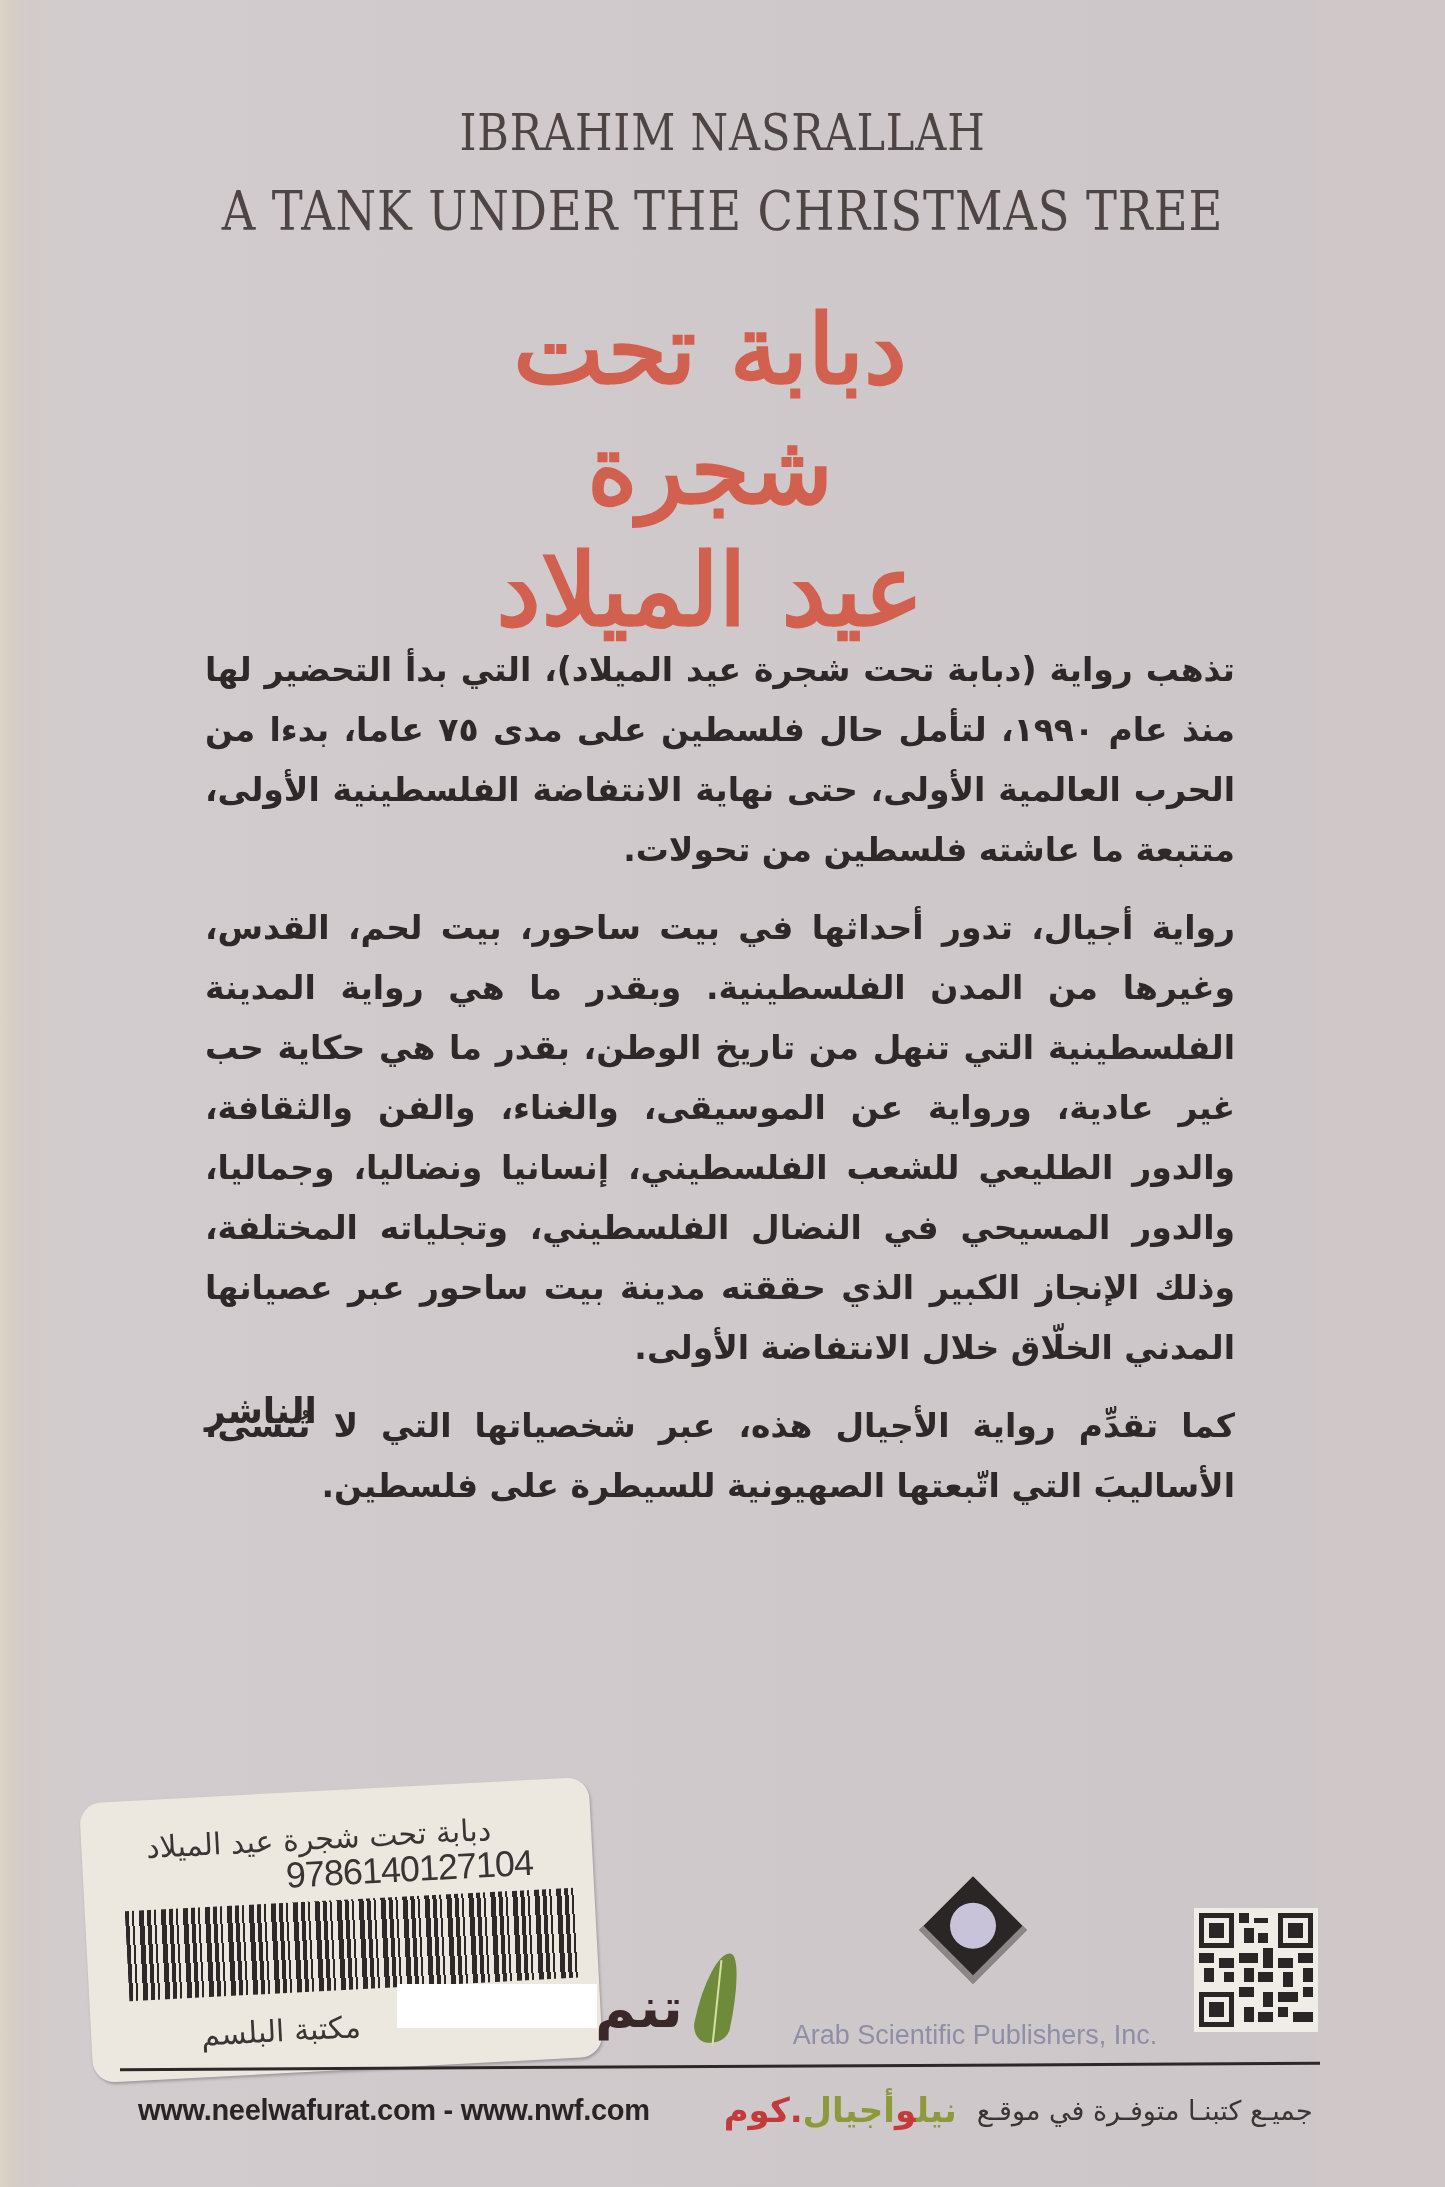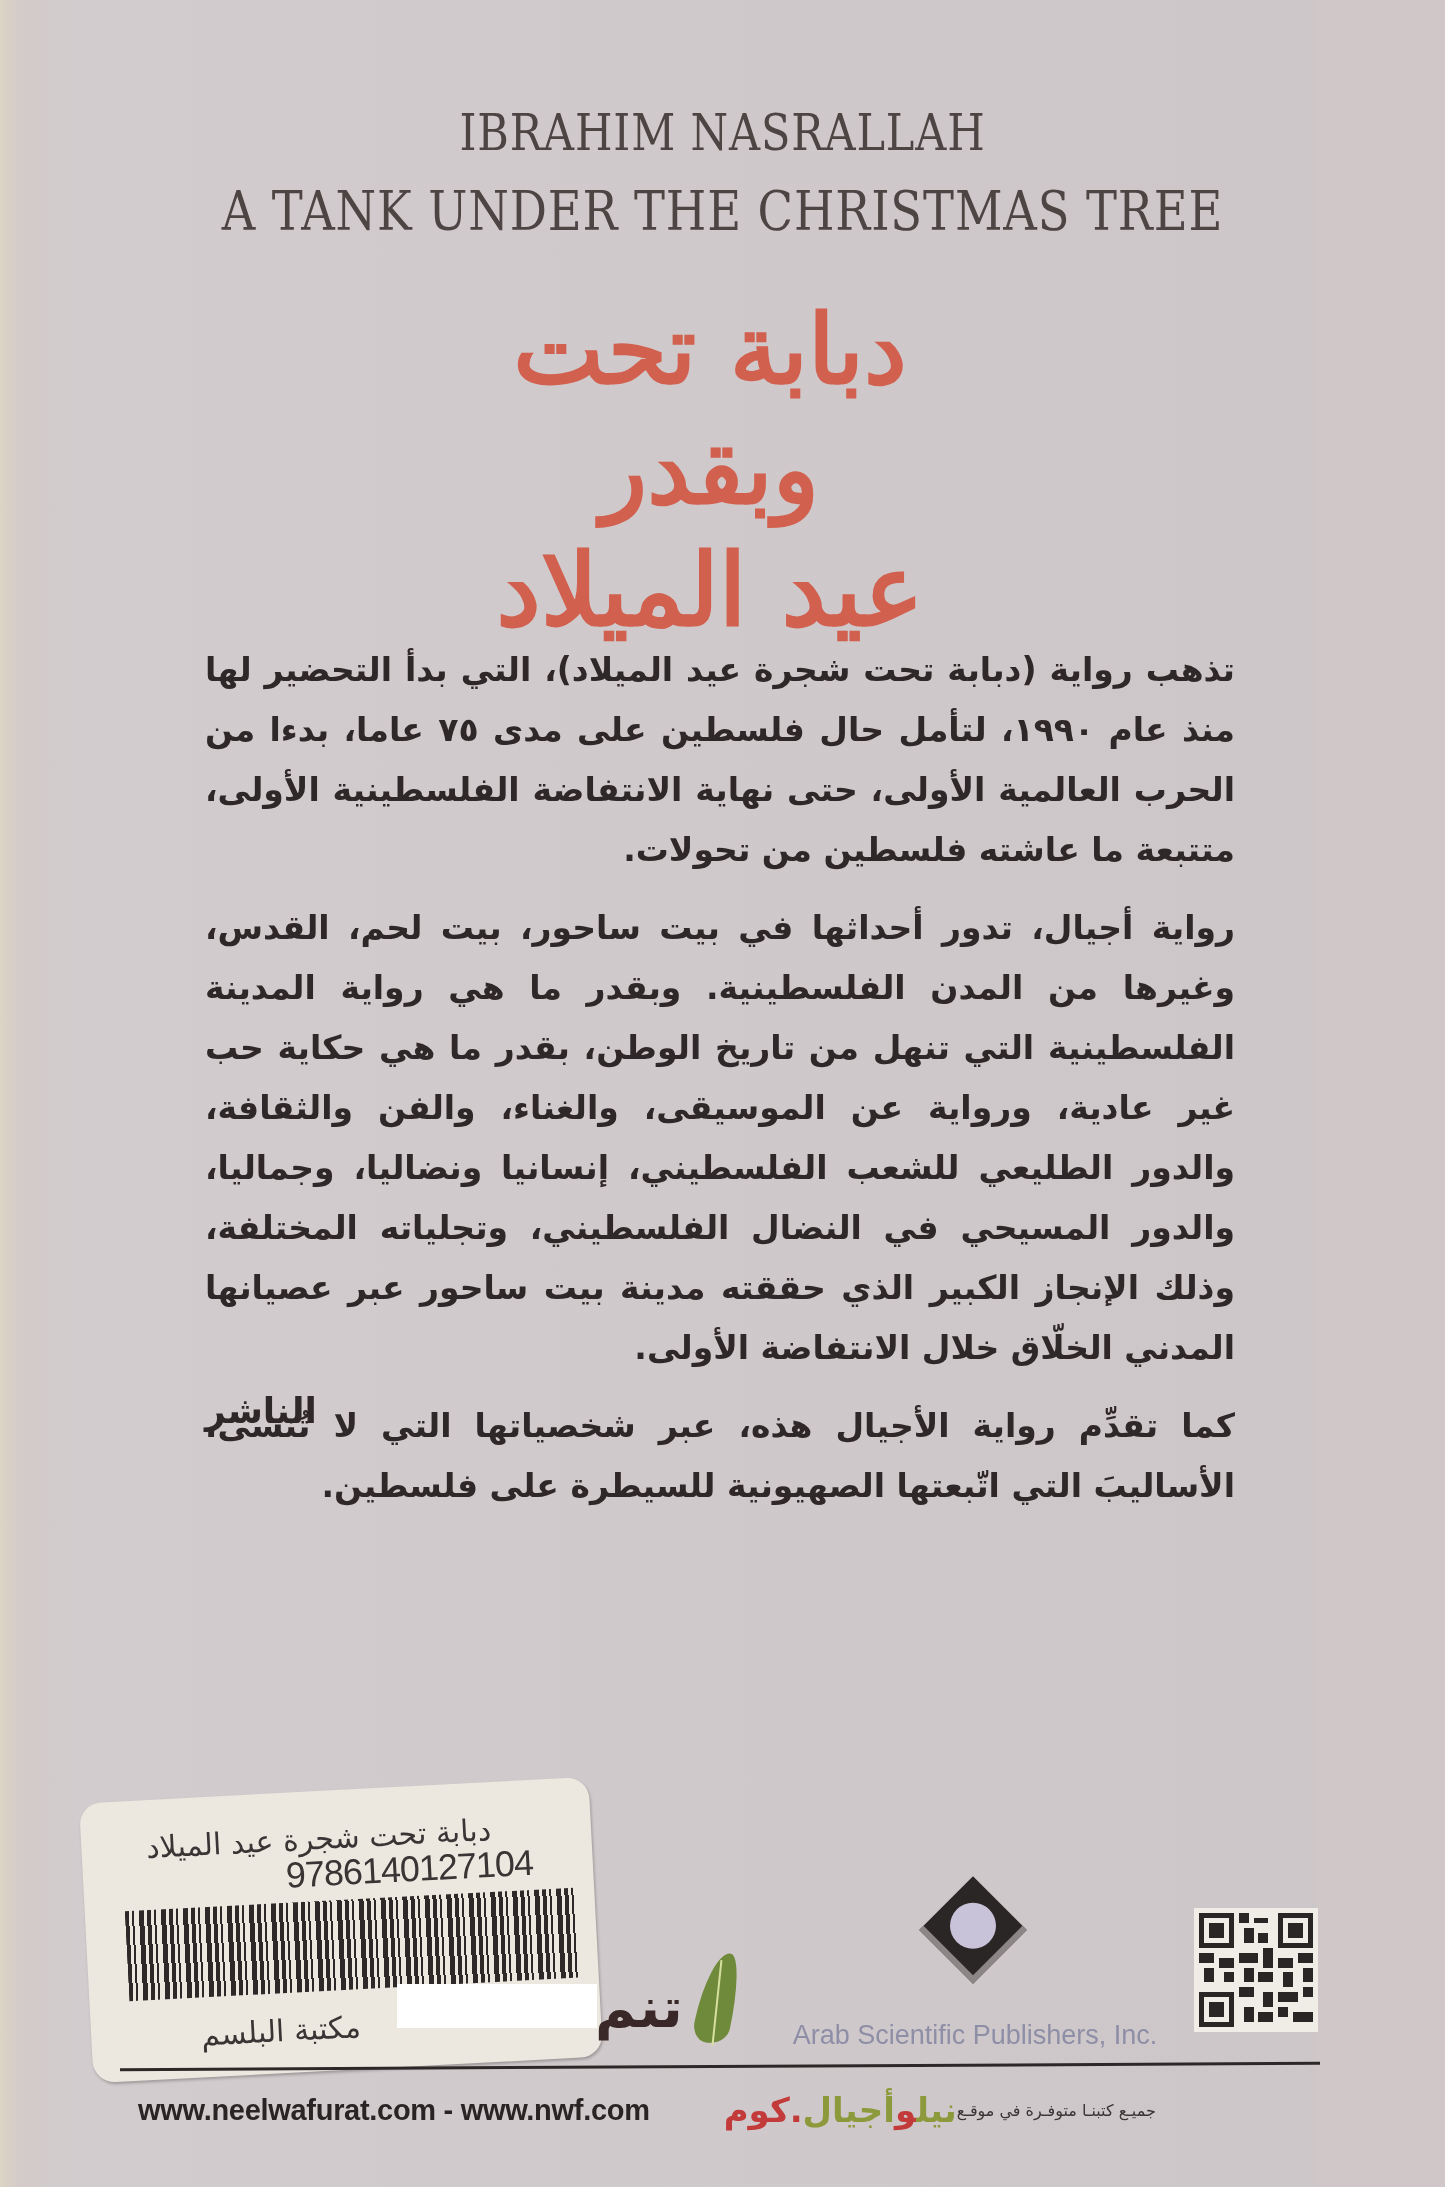--- a/index.html
+++ b/index.html
@@ -111,33 +111,33 @@
     }
     .footer .urls {
       font-family:"Liberation Sans", sans-serif; font-size:29px; color:#2a2525; font-weight:bold;
       letter-spacing:-0.3px;
     }
     .footer .brand { margin-left:26px; direction:rtl; font-size:34px; font-weight:bold; }
     .footer .brand .b1 { color:#8c9a3c; }
     .footer .brand .b2 { color:#c33a3a; }
     .footer .brand .b3 { color:#8c9a3c; }
     .footer .brand .b4 { color:#c33a3a;margin-left:48px; }
-    .footer .avail { direction:rtl; font-size:16px; color:#3a3434; }
+    .footer .avail { margin-left:20px; direction:rtl; font-size:27px; color:#3a3434; }
   </style>
 </head>
 <body>
 
 <div class="cover">
   <div class="spine-edge"></div>
 
   <div class="en-title en-author">IBRAHIM NASRALLAH</div>
   <div class="en-title en-book">A TANK UNDER THE CHRISTMAS TREE</div>
 
   <div class="ar-calligraphy">
-    <span class="l1">دبابة تحت وبقدر</span>
+    <span class="l1">دبابة تحت شجرة</span>
     <span class="l2">عيد الميلاد</span>
   </div>
 
   <div class="blurb">
     <p>تذهب رواية (دبابة تحت شجرة عيد الميلاد)، التي بدأ التحضير لها منذ عام ١٩٩٠، لتأمل حال فلسطين على مدى ٧٥ عاما، بدءا من الحرب العالمية الأولى، حتى نهاية الانتفاضة الفلسطينية الأولى، متتبعة ما عاشته فلسطين من تحولات.</p>
     <p>رواية أجيال، تدور أحداثها في بيت ساحور، بيت لحم، القدس، وغيرها من المدن الفلسطينية. وبقدر ما هي رواية المدينة الفلسطينية التي تنهل من تاريخ الوطن، بقدر ما هي حكاية حب غير عادية، ورواية عن الموسيقى، والغناء، والفن والثقافة، والدور الطليعي للشعب الفلسطيني، إنسانيا ونضاليا، وجماليا، والدور المسيحي في النضال الفلسطيني، وتجلياته المختلفة، وذلك الإنجاز الكبير الذي حققته مدينة بيت ساحور عبر عصيانها المدني الخلّاق خلال الانتفاضة الأولى.</p>
     <p>كما تقدِّم رواية الأجيال هذه، عبر شخصياتها التي لا تُنسى، الأساليبَ التي اتّبعتها الصهيونية للسيطرة على فلسطين.</p>
   </div>
   <div class="publisher-sign">الناشر</div>
 

